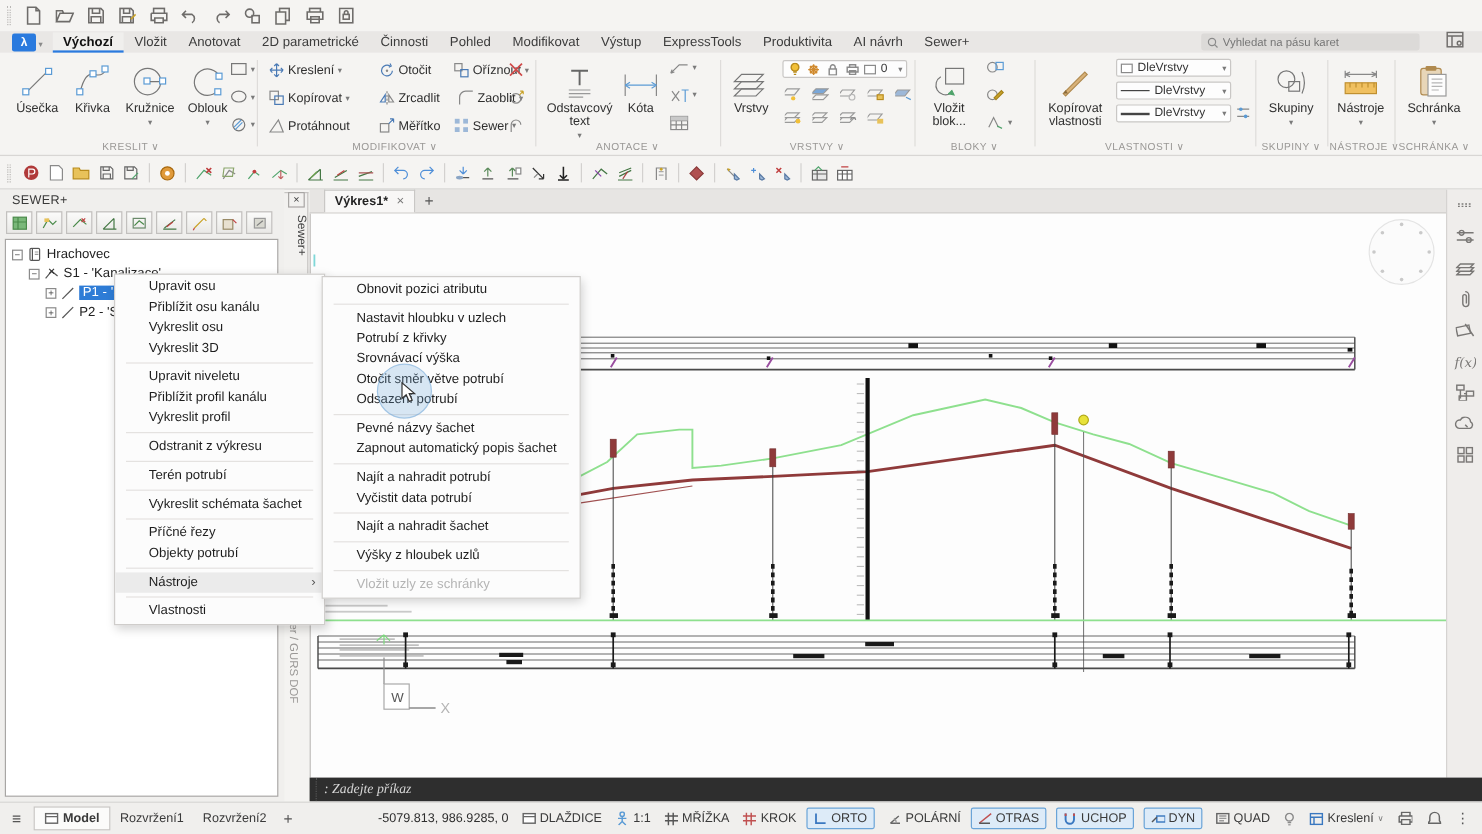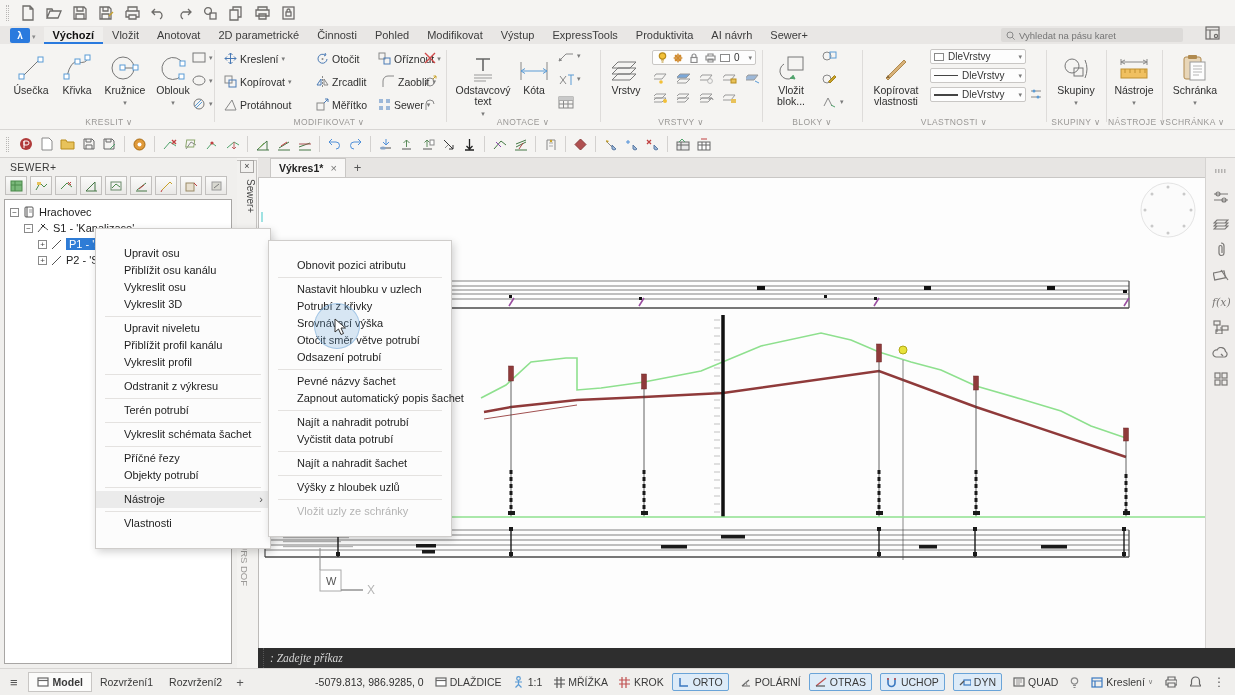--- a/index.html
+++ b/index.html
@@ -82,21 +82,21 @@
   .sb-layout.active { background:#fbfbfa; border:1px solid #c8c6c4; font-weight:bold; }
   .sb-plus { margin-left:6px; color:#555; font-size:13px; }
   .sb-coords { margin-left:auto; white-space:nowrap; color:#2f2f2f; }
   .sb-item { display:flex; align-items:center; gap:3px; margin-left:11px; white-space:nowrap; }
   .sb-item.boxed { border:1px solid #6aa4d8; background:#ddebf8; border-radius:2px; padding:2px 5px; margin-left:8px; }
   .sb-end { display:flex; align-items:center; gap:12px; margin:0 10px 0 12px; color:#555; }
   .sicon { display:inline-flex; width:12px; height:12px; align-items:center; justify-content:center; }
   .sicon svg { stroke:#666; fill:none; stroke-width:1.2; }
 
   
-  .menu { position:absolute; background:#fcfcfc; border:1px solid #cfcdcb; box-shadow:2px 3px 8px rgba(0,0,0,.18); z-index:50; padding:16px 0; }
+  .menu { position:absolute; background:#fcfcfc; border:1px solid #cfcdcb; box-shadow:2px 3px 8px rgba(0,0,0,.18); z-index:50; padding:2px 0; }
   .mi { height:17px; line-height:17px; font-size:11px; color:#1e1e1e; padding-left:28px; padding-right:14px; white-space:nowrap; position:relative; }
   .mi.hl { background:#ebebeb; }
   .mi.dis { color:#b4b4b4; }
   .mi .sub { position:absolute; right:7px; top:0; color:#555; font-size:11px; }
   .msep { height:1px; background:#e4e2e0; margin:3px 9px; }
 
   
   .touchring { position:absolute; left:314px; top:303px; width:46px; height:46px; border-radius:50%; background:rgba(110,165,215,.26); border:1px solid rgba(110,165,215,.5); z-index:60; }
   .cursor { position:absolute; left:334px; top:318px; z-index:61; }
 
@@ -1236,21 +1236,21 @@
   <div class="mi">Objekty potrubí</div>
   <div class="msep"></div>
   <div class="mi hl">
     <span>Nástroje</span>
     <span class="sub">›</span>
   </div>
   <div class="msep"></div>
   <div class="mi">Vlastnosti</div>
 </div>
 
-<div class="menu" style="left:268px; top:240px; width:184px;">
+<div class="menu" style="left:268px; top:230px; width:216px;">
   <div class="mi">Obnovit pozici atributu</div>
   <div class="msep"></div>
   <div class="mi">Nastavit hloubku v uzlech</div>
   <div class="mi">Potrubí z křivky</div>
   <div class="mi">Srovnávací výška</div>
   <div class="mi">Otočit směr větve potrubí</div>
   <div class="mi">Odsazení potrubí</div>
   <div class="msep"></div>
   <div class="mi">Pevné názvy šachet</div>
   <div class="mi">Zapnout automatický popis šachet</div>

